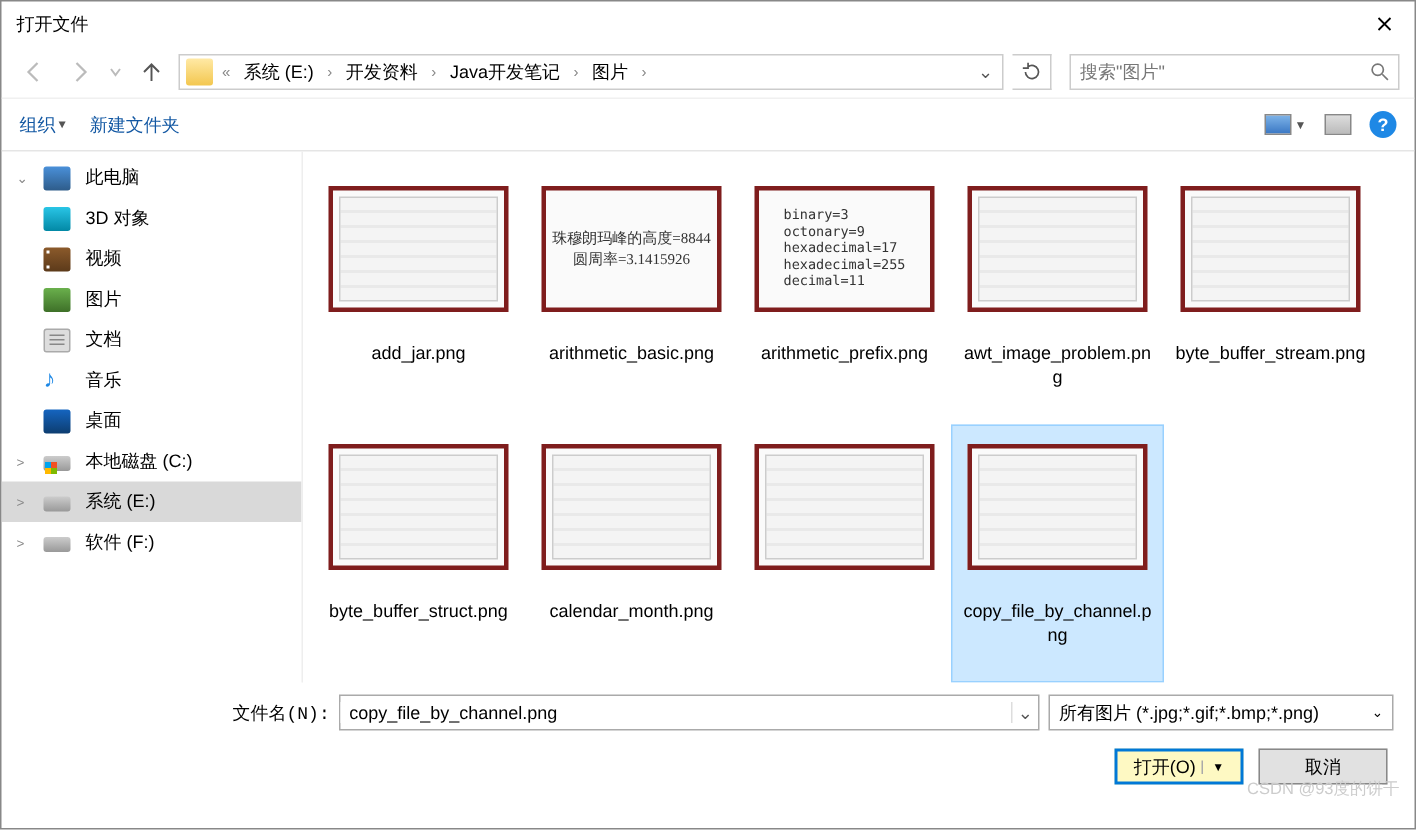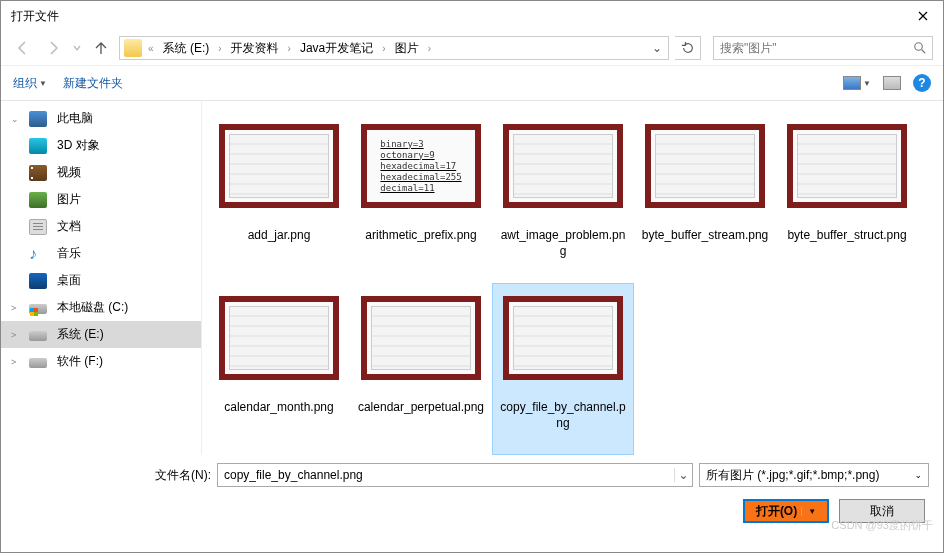--- a/index.html
+++ b/index.html
@@ -16,21 +16,21 @@
 .addressbar .folder-ic { width:18px; height:18px; background:linear-gradient(#ffe9a5,#f3c74f); border-radius:2px; }
 .addressbar .sep { color:#888; padding:0 4px; font-size:10px; }
 .addressbar .crumb { padding:1px 3px; }
 .addressbar .spacer { flex:1; }
 .addressbar .dd { width:14px; text-align:center; color:#555; }
 .refresh { border:1px solid #ccc; border-left:none; height:24px; width:26px; display:flex; align-items:center; justify-content:center; }
 .searchbox { border:1px solid #ccc; height:24px; width:220px; display:flex; align-items:center; padding:0 6px; justify-content:space-between; color:#777; margin-left:6px; }
 
 .toolbar { display:flex; align-items:center; height: 36px; padding: 0 12px; border-bottom:1px solid #e5e5e5; border-top:1px solid #f0f0f0; gap:16px;}
 .tool-l { display:flex; gap:16px; }
-.tool-l span { color:#1358a3; cursor:default; display:flex; align-items:center; gap:2px; }
+.tool-l span { color:#1358a3; cursor:default; display:flex; align-items:center; gap:2px;font-family:Liberation Mono, monospace; }
 .tool-r { margin-left:auto; display:flex; gap:12px; align-items:center; }
 .ic-ph { width:18px; height:14px; border:1px solid #888; background:linear-gradient(#7db3e8,#3b78c4); }
 .help { width:18px; height:18px; border-radius:50%; background:#1e88e5; color:#fff; display:flex; align-items:center; justify-content:center; font-size:12px; font-weight:bold; }
 
 .body { display:flex; height: 354px; }
 .sidebar { width:200px; padding:4px 0; overflow:hidden; }
 .side-item { display:flex; align-items:center; gap:10px; padding:5px 10px 5px 28px; position:relative; }
 .side-item .chev { position:absolute; left:10px; color:#888; font-size:9px; }
 .side-item.selected { background:#d9d9d9; }
 .ic { width:18px; height:16px; display:inline-block; }
@@ -46,36 +46,36 @@
 .ic-mus { color:#1e88e5; font-size:16px; line-height:16px; }
 .ic-desk { background:linear-gradient(#1565c0,#0d3d70); border-radius:2px; }
 .ic-drv { background:linear-gradient(#ccc,#999); border-radius:2px; height:10px; margin-top:3px; }
 .ic-drv.win::after { content:""; position:absolute; width:8px; height:8px; background:conic-gradient(#f25022 0 25%,#7fba00 0 50%,#ffb900 0 75%,#00a4ef 0); left:1px; top:4px; }
 .side-item .ic-drv.win { position:relative; }
 
 .content { flex:1; overflow:auto; padding:10px 6px 0 6px; border-left:1px solid #eee; }
 .grid { display:flex; flex-wrap:wrap; gap:0; }
 .item { width:142px; height:172px; display:flex; flex-direction:column; align-items:center; padding:2px; border:1px solid transparent; }
 .item.selected { background:#cce8ff; border:1px solid #99d1ff; }
-.thumb { width:120px; height:84px; border:6px solid #7f1d1d; background:#fafafa; margin-top:10px; display:flex; align-items:center; justify-content:center; overflow:hidden; padding:4px;text-decoration:underline; }
+.thumb { width:120px; height:84px; border:3px solid #7f1d1d; background:#fafafa; margin-top:10px; display:flex; align-items:center; justify-content:center; overflow:hidden; padding:4px; }
 .thumb .fake { width:100%; height:100%; background:repeating-linear-gradient(#f4f4f4 0 8px,#e9e9e9 8px 10px); border:1px solid #ccc; }
 .thumb .txt-prev { font-family:monospace; font-size:9px; line-height:11px; color:#333; text-align:left; white-space:pre; }
 .thumb .txt-prev2 { font-family:"SimSun",serif; font-size:10px; color:#333; text-align:center; white-space:pre; }
 .fname { text-align:center; font-size:12px; margin-top:19px; line-height:16px; padding:0 4px; word-break:break-all; }
 
 .footer { padding: 8px 14px 10px; }
 .fn-row { display:flex; align-items:center; gap:6px; margin-bottom:12px; padding-left:140px; }
-.fn-label { white-space:nowrap; }
+.fn-label { white-space:nowrap;font-family:Liberation Mono, monospace; }
 .fn-input { flex:1; height:24px; border:1px solid #aaa; display:flex; align-items:center; }
 .fn-input input { border:none; outline:none; flex:1; padding:0 6px; font-size:12px; font-family:inherit; }
 .fn-input .dd2 { width:18px; text-align:center; border-left:1px solid #ddd; color:#555; }
 .filter { width:230px; height:24px; border:1px solid #aaa; padding:0 6px; display:flex; align-items:center; justify-content:space-between; font-size:12px; }
 .btn-row { display:flex; justify-content:flex-end; gap:10px; padding-right:4px; }
 .btn { min-width:86px; height:24px; border:1px solid #888; background:#e1e1e1; display:flex; align-items:center; justify-content:center; gap:4px; font-size:12px; padding:0 8px; }
-.btn.primary { border:2px solid #0078d7; background:#f97316;font-weight:bold; }
+.btn.primary { border:2px solid #0078d7; background:#fef9c3; }
 
 .watermark { position:absolute; bottom:19px; right:10px; font-size:11px; color:#ccc; pointer-events:none; }
 </style>
 </head>
 <body>
 
 <div class="titlebar">
   <span class="t">打开文件</span>
   <div class="close">
     <svg width="10" height="10" viewBox="0 0 10 10">
@@ -202,20 +202,27 @@
   <div class="content">
     <div class="grid" id="grid">
         <div class="item">
           <div class="thumb">
             <div class="fake"></div>
           </div>
           <div class="fname">add_jar.png</div>
         </div>
         <div class="item">
           <div class="thumb">
+            <div class="txt-prev2">珠穆朗玛峰的高度=8844
+圆周率=3.1415926</div>
+          </div>
+          <div class="fname">arithmetic_basic.png</div>
+        </div>
+        <div class="item">
+          <div class="thumb">
             <div class="txt-prev">binary=3
 octonary=9
 hexadecimal=17
 hexadecimal=255
 decimal=11</div>
           </div>
           <div class="fname">arithmetic_prefix.png</div>
         </div>
         <div class="item">
           <div class="thumb">
@@ -238,21 +245,20 @@
         <div class="item">
           <div class="thumb">
             <div class="fake"></div>
           </div>
           <div class="fname">calendar_month.png</div>
         </div>
         <div class="item">
           <div class="thumb">
             <div class="fake"></div>
           </div>
-          <div class="fname">calendar_perpetual.png</div>
         </div>
         <div class="item selected">
           <div class="thumb">
             <div class="fake"></div>
           </div>
           <div class="fname">copy_file_by_channel.png</div>
         </div>
       </div>
   </div>
 </div>

